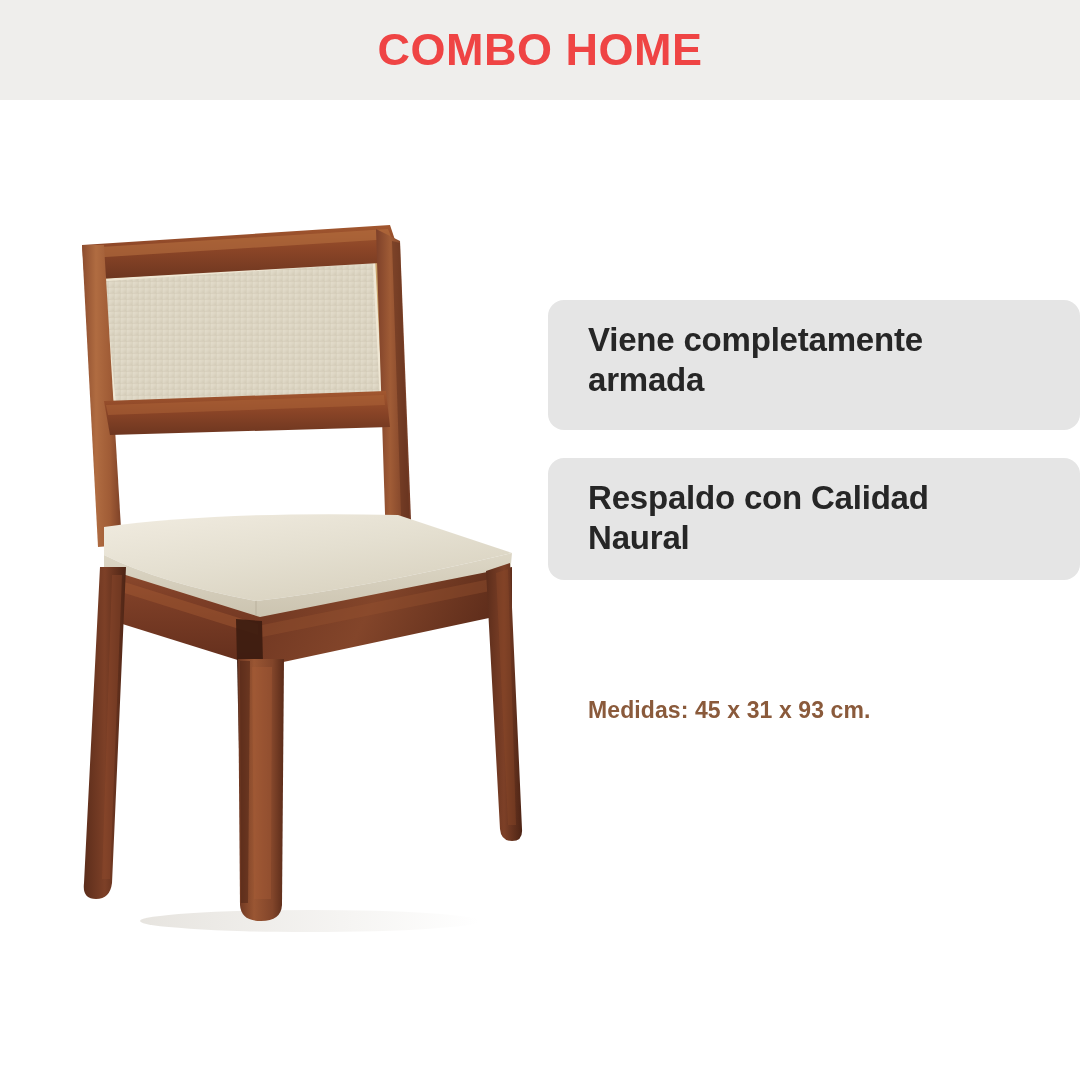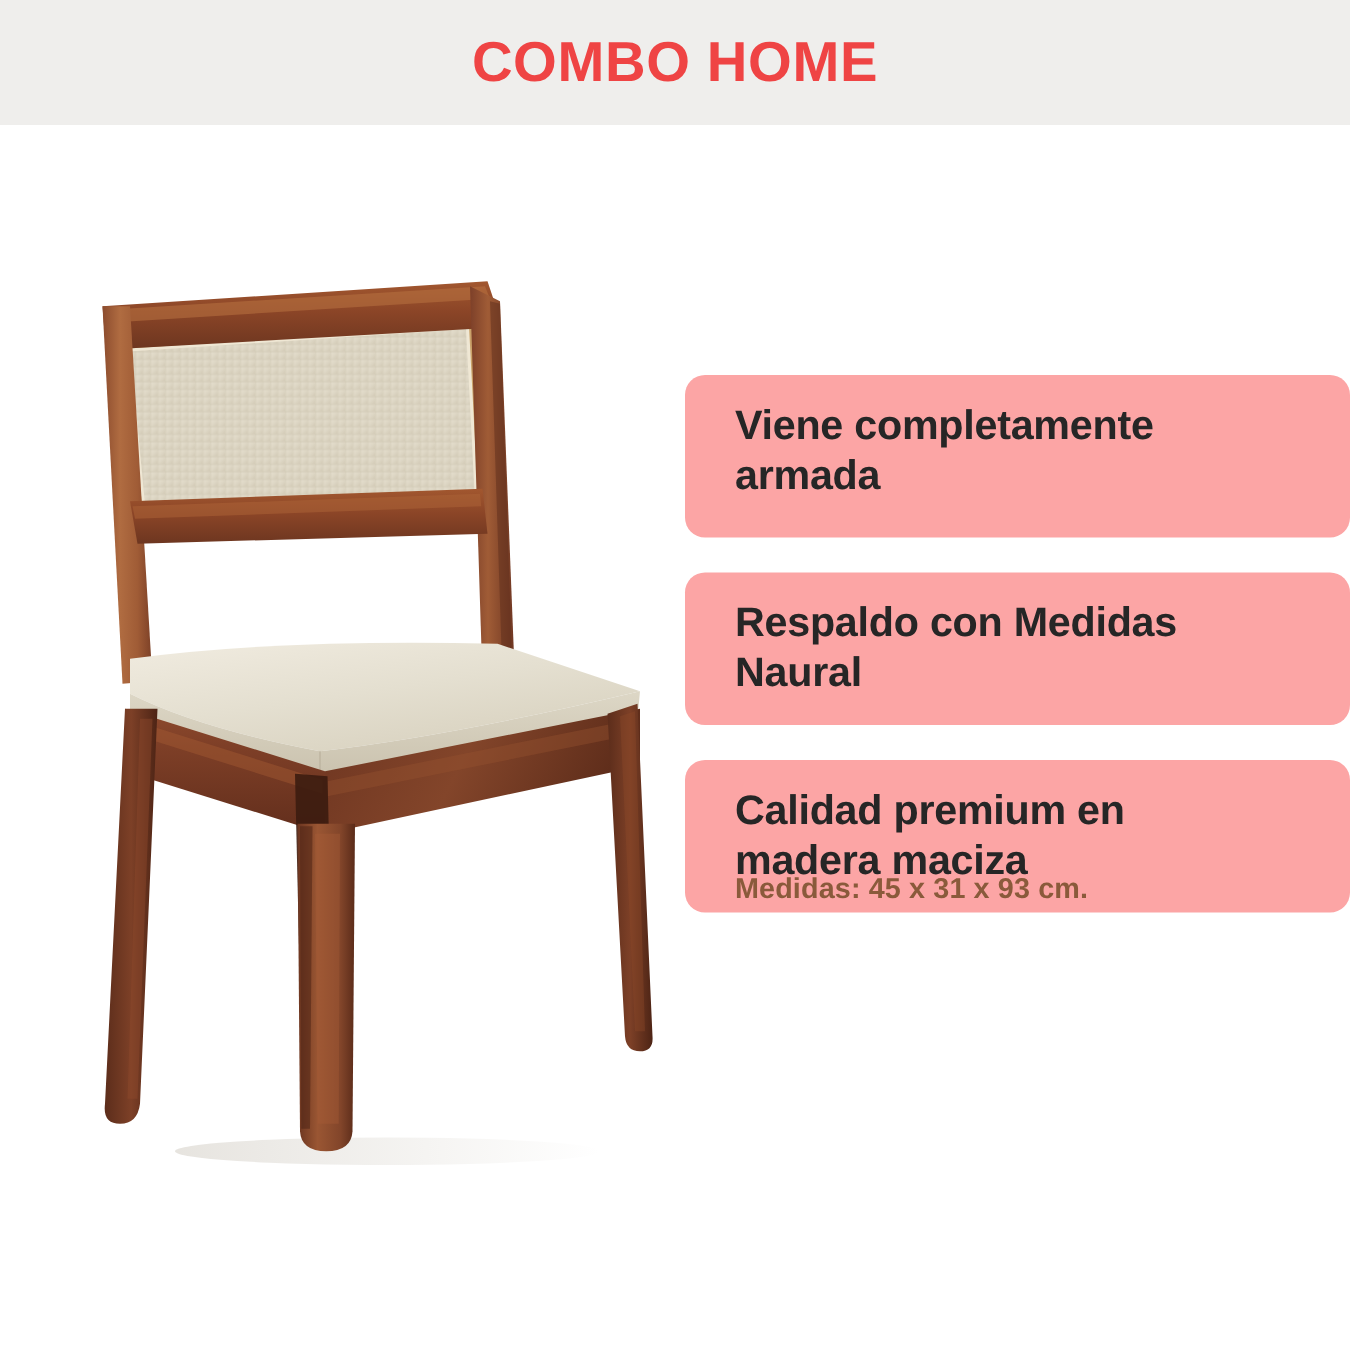--- a/index.html
+++ b/index.html
@@ -64,21 +64,21 @@
 
   
   .features {
     position: absolute;
     left: 548px;
     top: 300px;
     width: 560px;
   }
   .feature-pill {
     position: relative;
-    background: #fca5a5;
+    background: #e5e5e5;
     border-radius: 16px;
     padding: 20px 26px 22px 40px;
     margin-bottom: 28px;
     width: 532px;
     box-sizing: border-box;
   }
   .feature-pill:nth-child(1) {
     padding-bottom: 30px;
   }
   .feature-text {
@@ -217,22 +217,19 @@
       <path d="M192,452 L212,452 L211,684 L194,684 Z" fill="#a85d36" opacity="0.4"></path>
       <path d="M180,446 L190,446 L188,688 L181,688 Z" fill="#4e2415" opacity="0.55"></path>
     </svg>
   </div>
 
   <div class="features">
     <div class="feature-pill">
       <p class="feature-text">Viene completamente armada</p>
     </div>
     <div class="feature-pill">
-      <p class="feature-text">Respaldo con Medidas Naural</p>
-    </div>
-    <div class="feature-pill">
-      <p class="feature-text">Calidad premium en madera maciza</p>
+      <p class="feature-text">Respaldo con Calidad Naural</p>
     </div>
   </div>
 
   <div class="measures">Medidas: 45 x 31 x 93 cm.</div>
 
 </div>
 
 </body></html>

